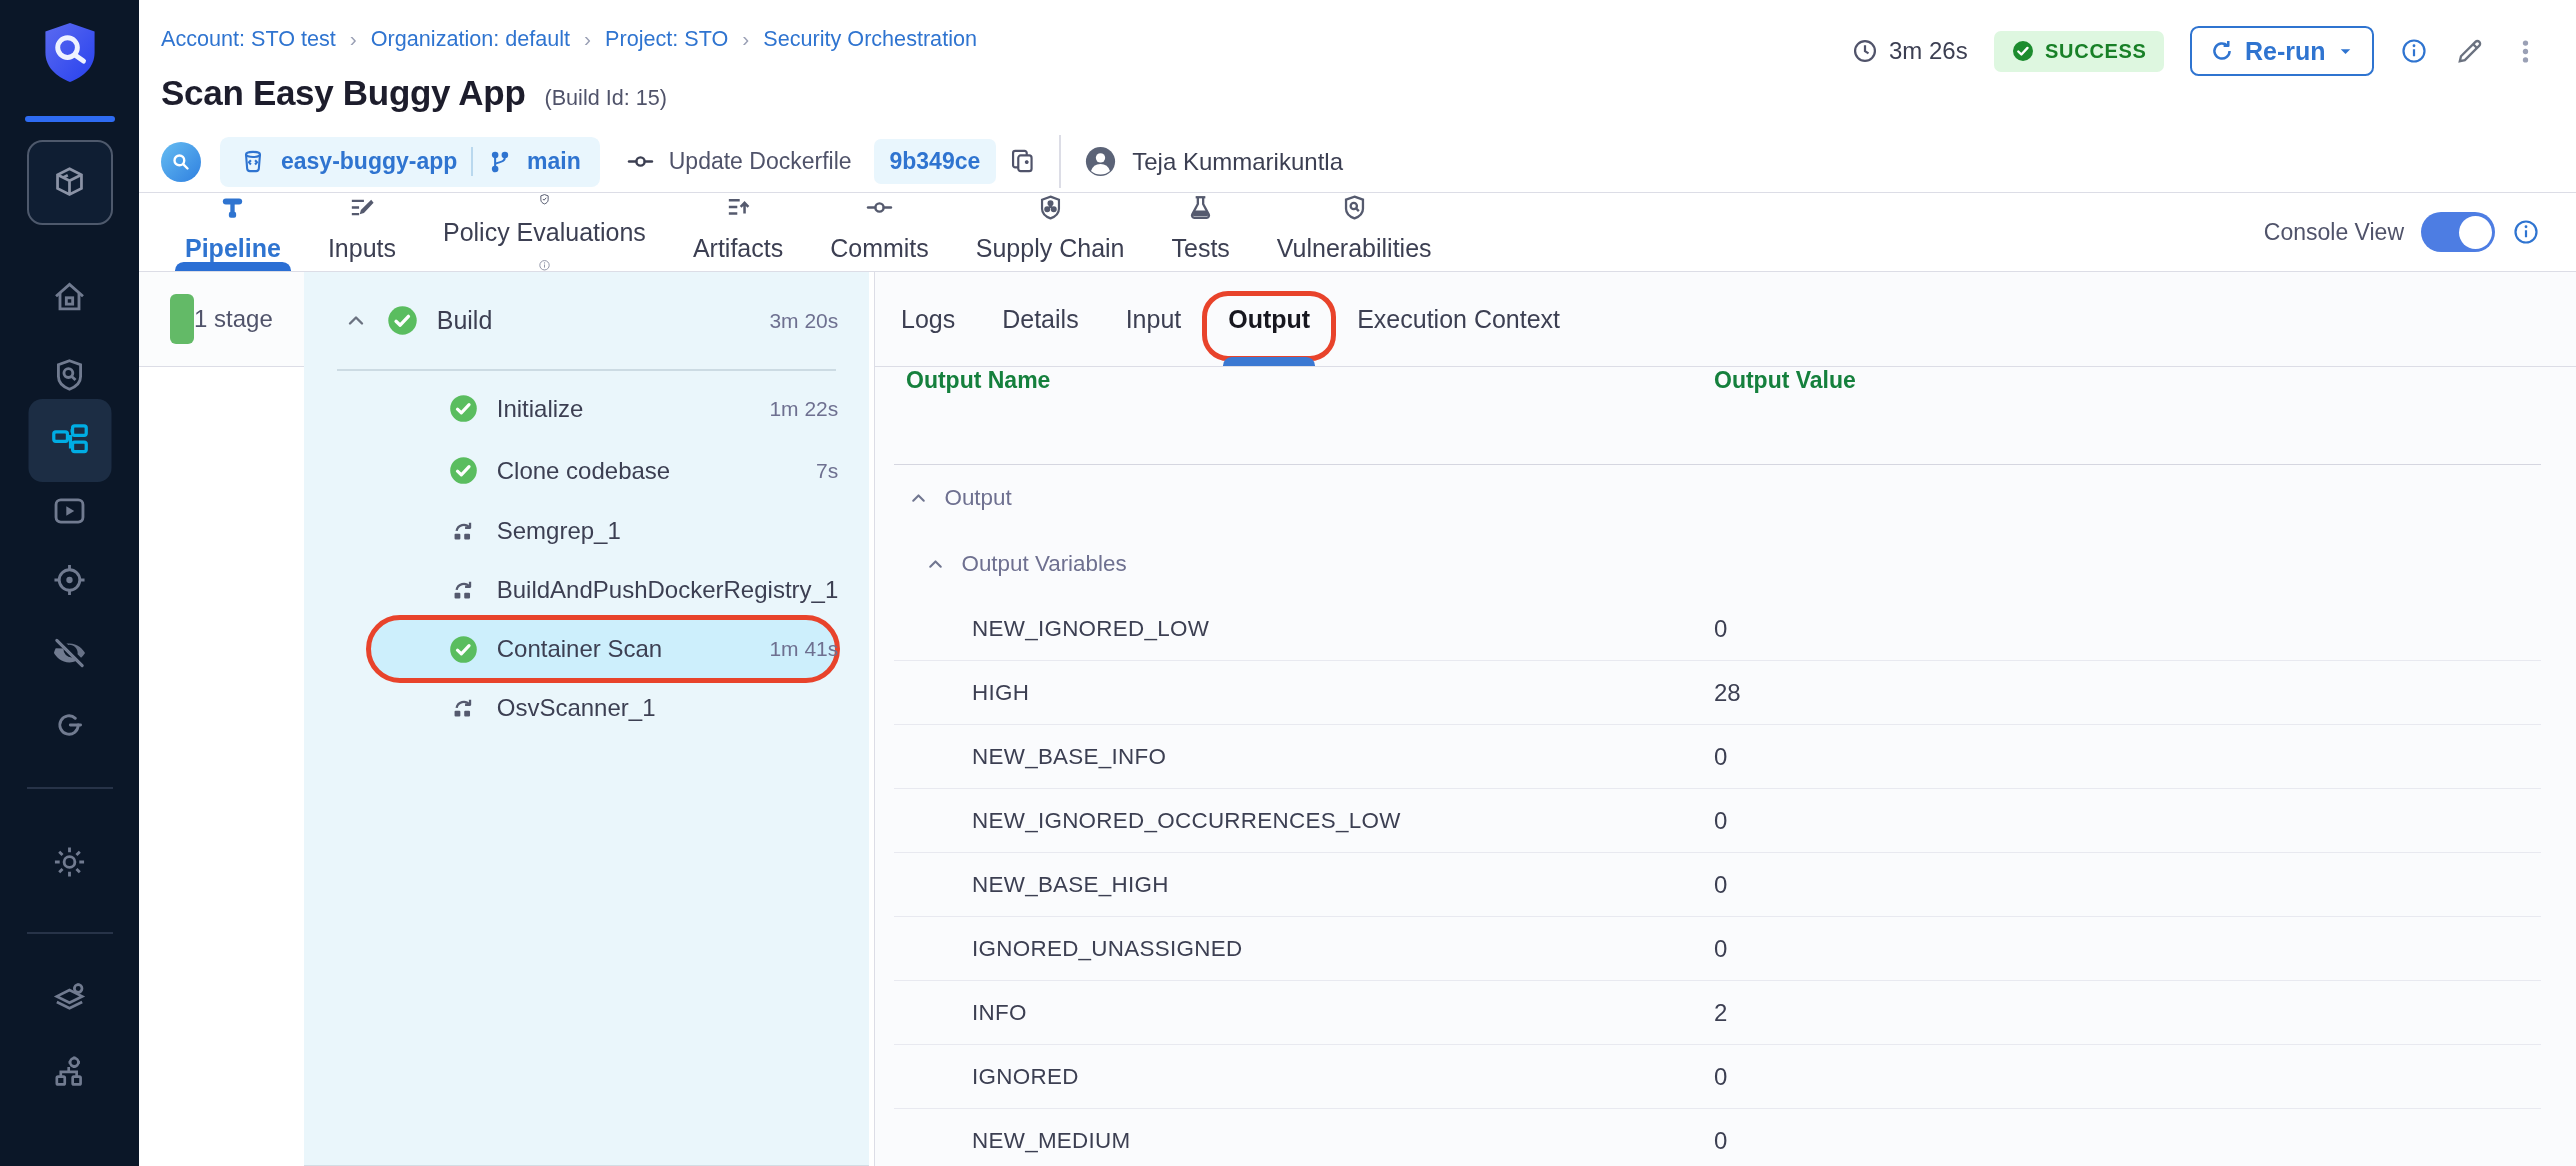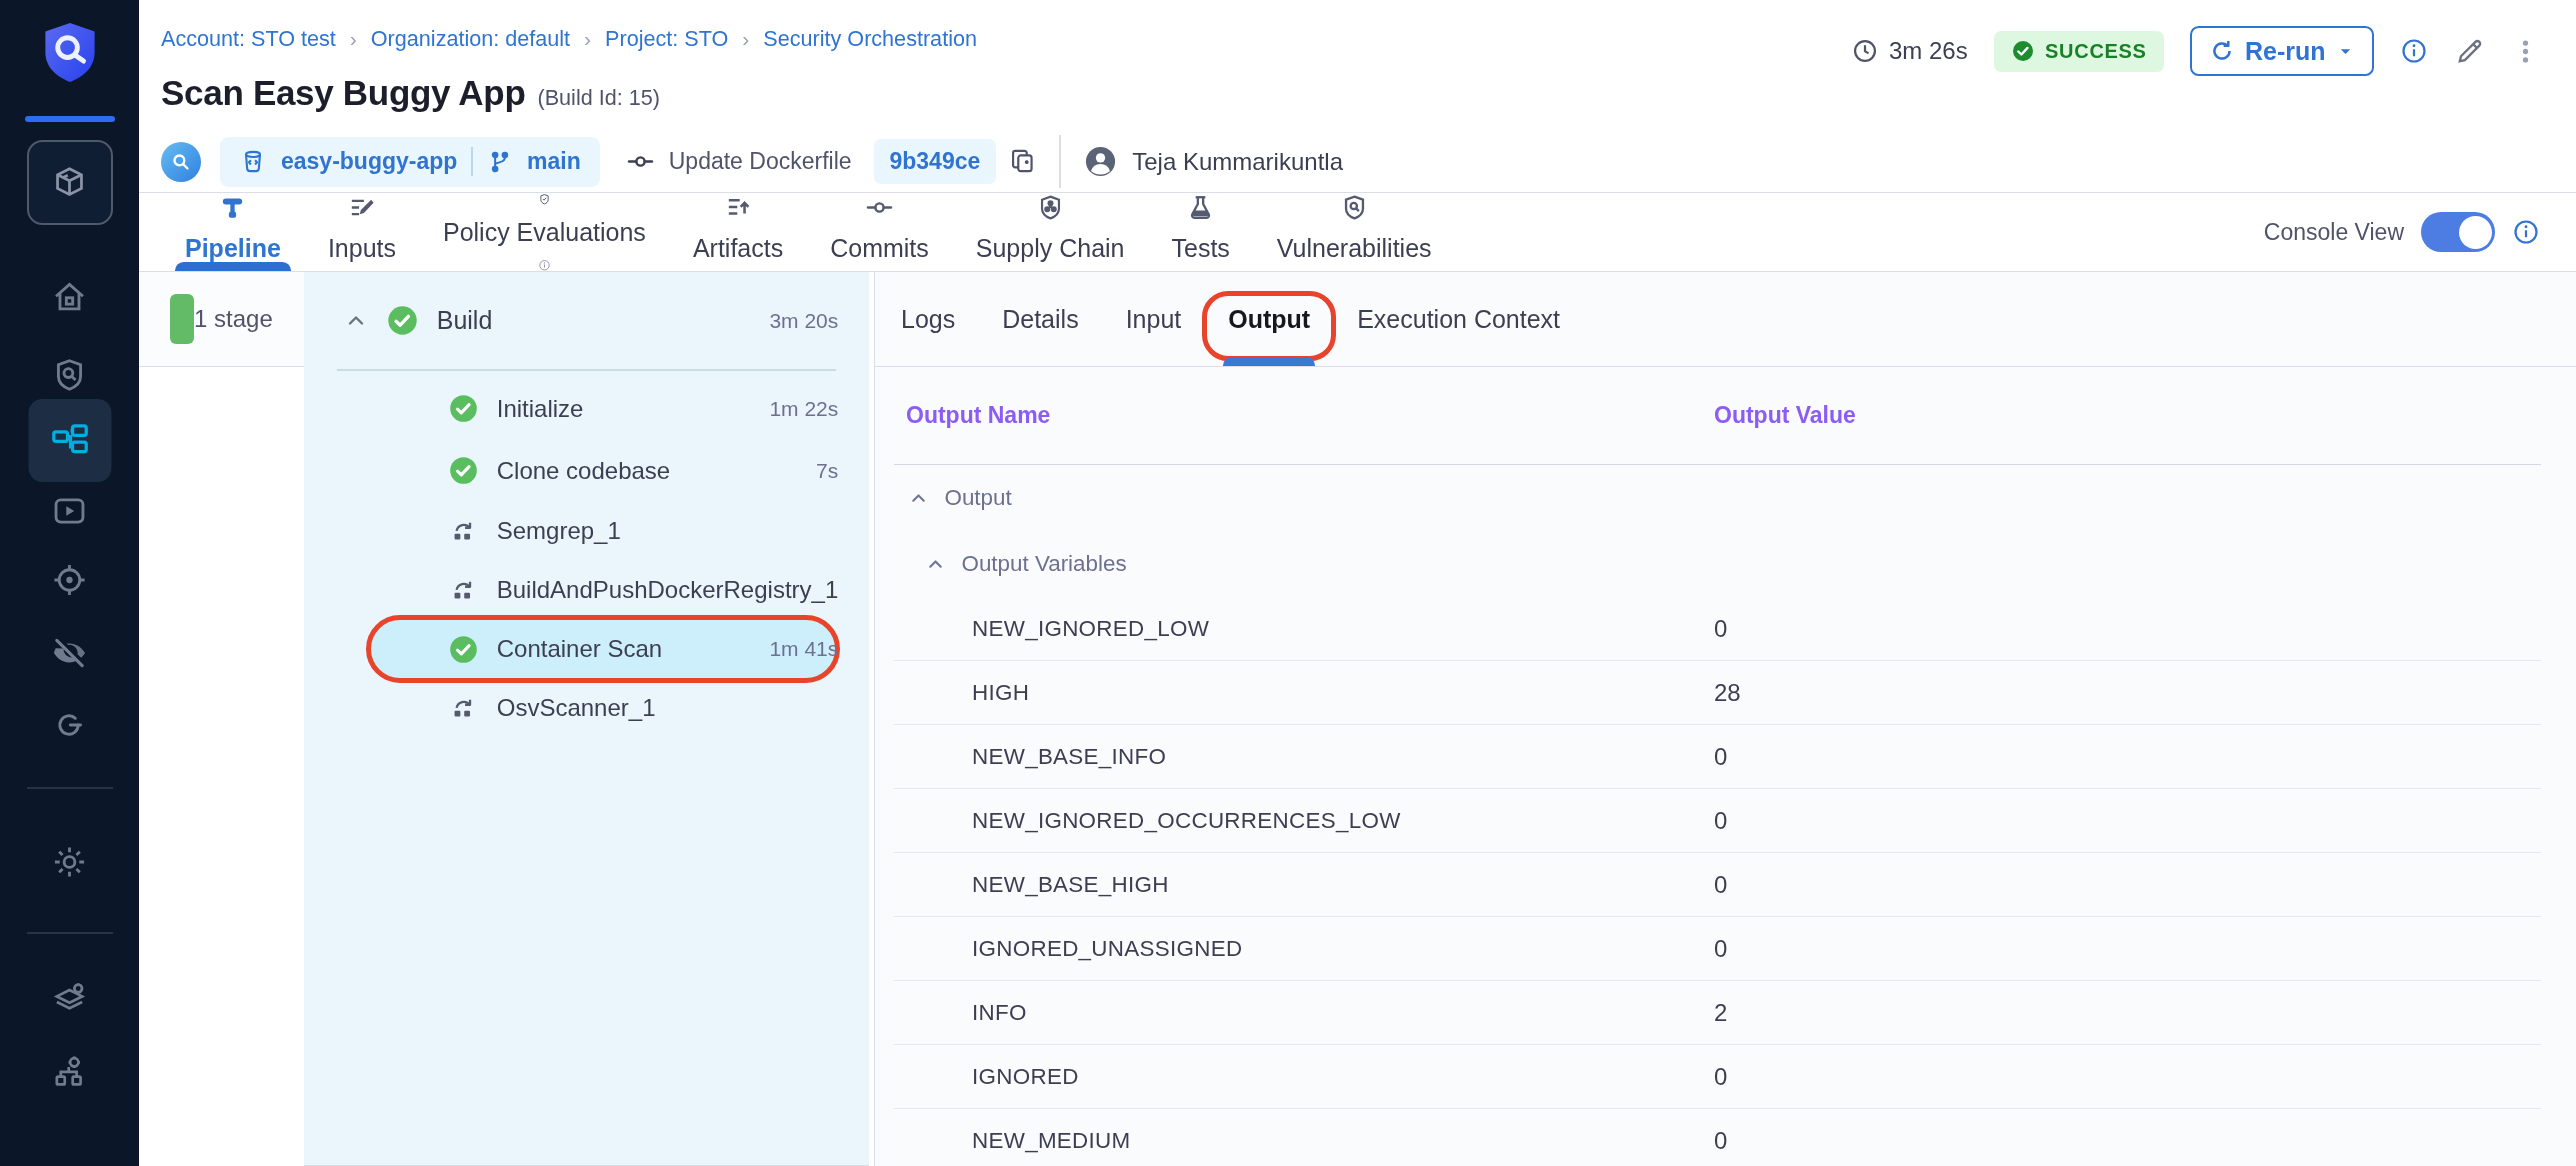--- a/index.html
+++ b/index.html
@@ -18,21 +18,21 @@
   .active-box { top: 399px; width: 83px; height: 83px; border-radius: 14px; background: #1c2d44; }
   .active-box svg { width: 41px; height: 41px; }
   .sb-divider { width: 86px; height: 1.7px; background: #273348; }
 
   
   .main { flex: 1; display: flex; flex-direction: column; min-width: 0; background: #fff; }
 
   .header { position: relative; height: 193px; flex: none; border-bottom: 0.9px solid #dcdde6; padding-left: 22px; }
   .breadcrumb { display: flex; align-items: center; gap: 14px; padding-top: 26px; font-size: 21.6px; color: #2f74d0; }
   .crumb-sep { color: #9aa0b5; font-size: 21px; }
-  .title-row { display: flex; align-items: baseline; gap: 12px; margin-top: 21px; }
+  .title-row { display: flex; align-items: baseline; gap: 19px; margin-top: 21px; }
   .page-title { font-size: 35px; font-weight: 700; color: #1d1d2c; letter-spacing: -0.3px; }
   .build-id { font-size: 21.6px; color: #50536a; }
   .meta-row { display: flex; align-items: center; margin-top: 22.4px; }
   .trigger-circle { width: 40px; height: 40px; border-radius: 50%; background: linear-gradient(135deg, #66bdf2, #2f80e0); display: flex; align-items: center; justify-content: center; margin-right: 19px; }
   .repo-pill { display: flex; align-items: center; gap: 14px; background: #e9f6fd; border-radius: 8.6px; height: 50px; padding: 0 19px; color: #2f74d0; font-size: 23px; font-weight: 600; }
   .pill-div { width: 1.7px; height: 29px; background: #b9d8ee; }
   .commit-wrap { display: flex; align-items: center; gap: 14px; margin-left: 26px; color: #50536a; font-size: 23px; }
   .sha-pill { background: #e9f6fd; border-radius: 7px; height: 45px; padding: 0 15.5px; display: flex; align-items: center; color: #2f74d0; font-size: 23px; font-weight: 600; margin-left: 22.4px; }
   .copy-btn { margin-left: 12px; display: flex; }
   .meta-vdiv { width: 1.7px; height: 53px; background: #dcdde6; margin: 0 22.4px; }
@@ -72,21 +72,21 @@
   .sel-bg { position: absolute; left: 62px; right: 29px; top: -4.3px; bottom: -4.3px; background: #cdeffc; border: 5.2px solid #e8432b; border-radius: 36px; z-index: 1; }
 
   .detail-panel { flex: 1; min-width: 0; background: #fafbfd; display: flex; flex-direction: column; }
   .detail-tabs { position: relative; height: 95px; flex: none; display: flex; align-items: center; gap: 47px; padding-left: 26px; border-bottom: 0.9px solid #dcdde6; }
   .dtab { position: relative; height: 100%; display: flex; align-items: center; font-size: 25px; color: #3c3f52; }
   .dtab.active { font-weight: 700; color: #17171f; }
   .dtab.active::after { content: ""; position: absolute; left: -5.2px; right: -5.2px; bottom: 0; height: 8.6px; background: #3b78d2; border-radius: 8.6px 8.6px 0 0; }
   .red-ring { position: absolute; left: -26px; right: -26px; top: 19px; bottom: 5.2px; border: 5.2px solid #e8432b; border-radius: 26px; pointer-events: none; }
 
   .output-table { margin: 0 35px 0 19px; }
-  .t-head { display: flex; align-items: center; height: 98px; border-bottom: 1.7px solid #d5d6e0; font-size: 23px; font-weight: 700; color: #8b5cf6; }
+  .t-head { display: flex; align-items: flex-start; height: 98px; border-bottom: 1.7px solid #d5d6e0; font-size: 23px; font-weight: 700; color: #15803d; }
   .c1 { width: 820px; flex: none; }
   .t-head .c1 { padding-left: 12px; }
   .group-row { display: flex; align-items: center; height: 66px; gap: 15.5px; font-size: 22.4px; color: #6e7090; }
   .group-row.lvl1 { padding-left: 14px; }
   .group-row.lvl2 { padding-left: 31px; }
   .v-row { display: flex; align-items: center; height: 64px; border-bottom: 1.3px solid #e8e9f0; font-size: 22.4px; color: #3c3f52; }
   .v-row .c1 { padding-left: 78px; letter-spacing: 0.3px; }
   .v-row .c2 { font-size: 24px; }
 </style>
 </head>

